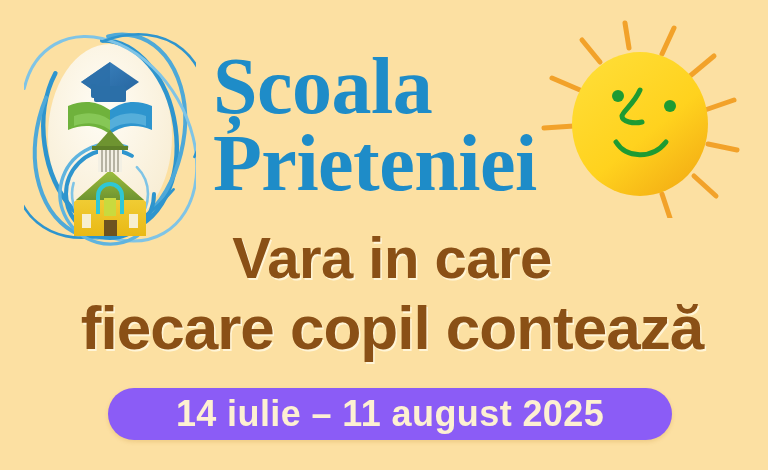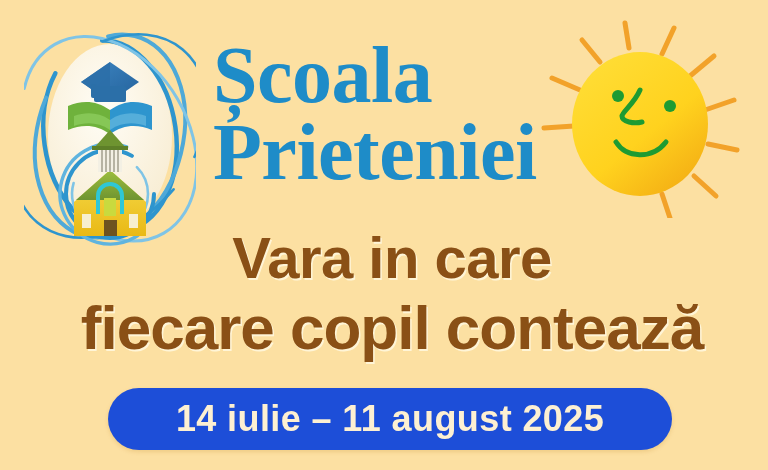--- a/index.html
+++ b/index.html
@@ -38,21 +38,21 @@
     top: 18px;
     width: 228px;
     height: 200px;
   }
   #sun-graphic svg { display: block; width: 100%; height: 100%; }
 
   
   #brand-title {
     position: absolute;
     left: 213px;
-    top: 37px;
+    top: 48px;
     width: 420px;
     color: #1E8CC8;
     font-family: "Liberation Serif", "DejaVu Serif", serif;
     font-weight: 700;
     font-size: 80px;
     line-height: 0.96;
     letter-spacing: -0.5px;
     z-index: 5;
   }
   #brand-title .brand-line { display: block; white-space: nowrap; }
@@ -79,22 +79,22 @@
     letter-spacing: -1px;
     margin-top: 8px;
   }
 
   
   #date-badge {
     position: absolute;
     left: 108px;
     top: 388px;
     width: 564px;
-    height: 62px;
-    background: #1d4ed8;
+    height: 52px;
+    background: #8b5cf6;
     border-radius: 34px;
     display: flex;
     align-items: center;
     justify-content: center;
     box-shadow: 0 2px 4px rgba(180,110,0,0.18);
     z-index: 6;
   }
   #date-badge-label {
     color: #FDF0D2;
     font-family: "Liberation Sans Narrow", "Liberation Sans", sans-serif;

